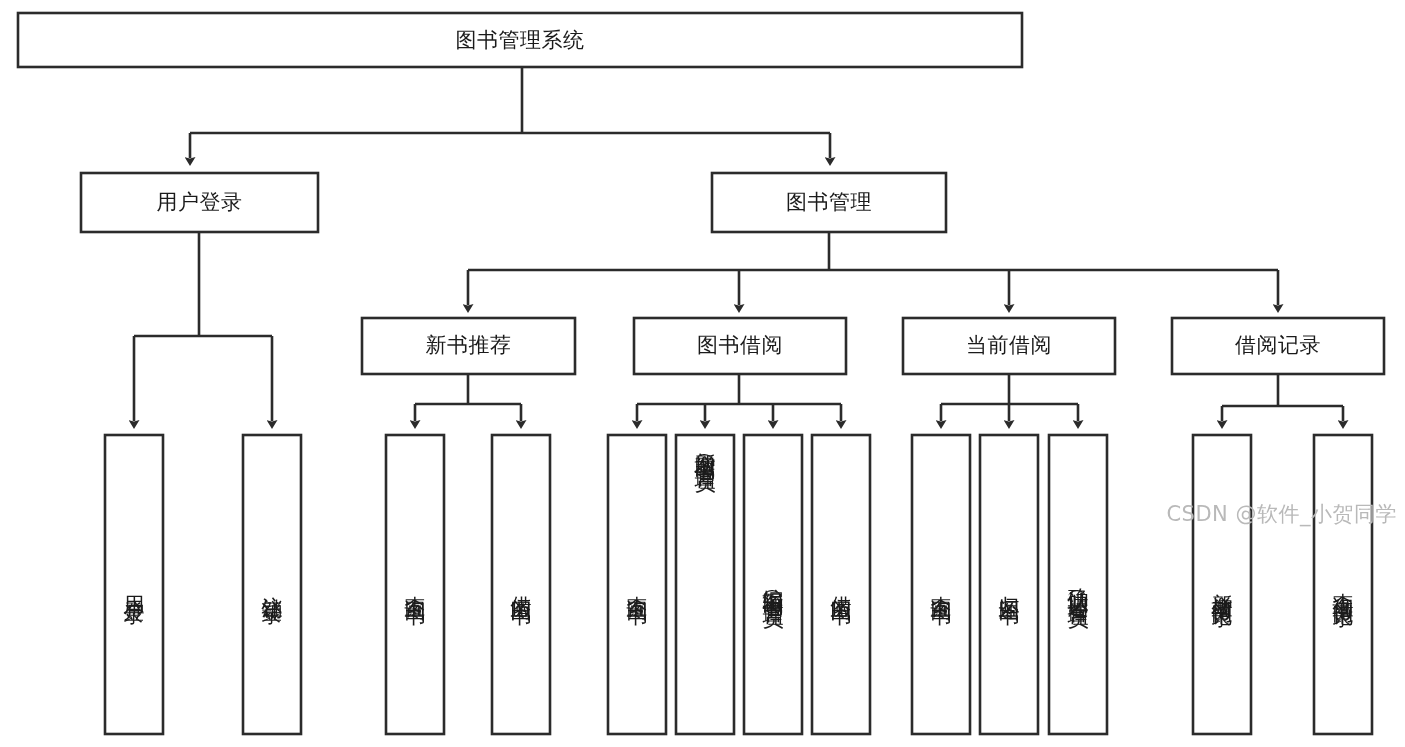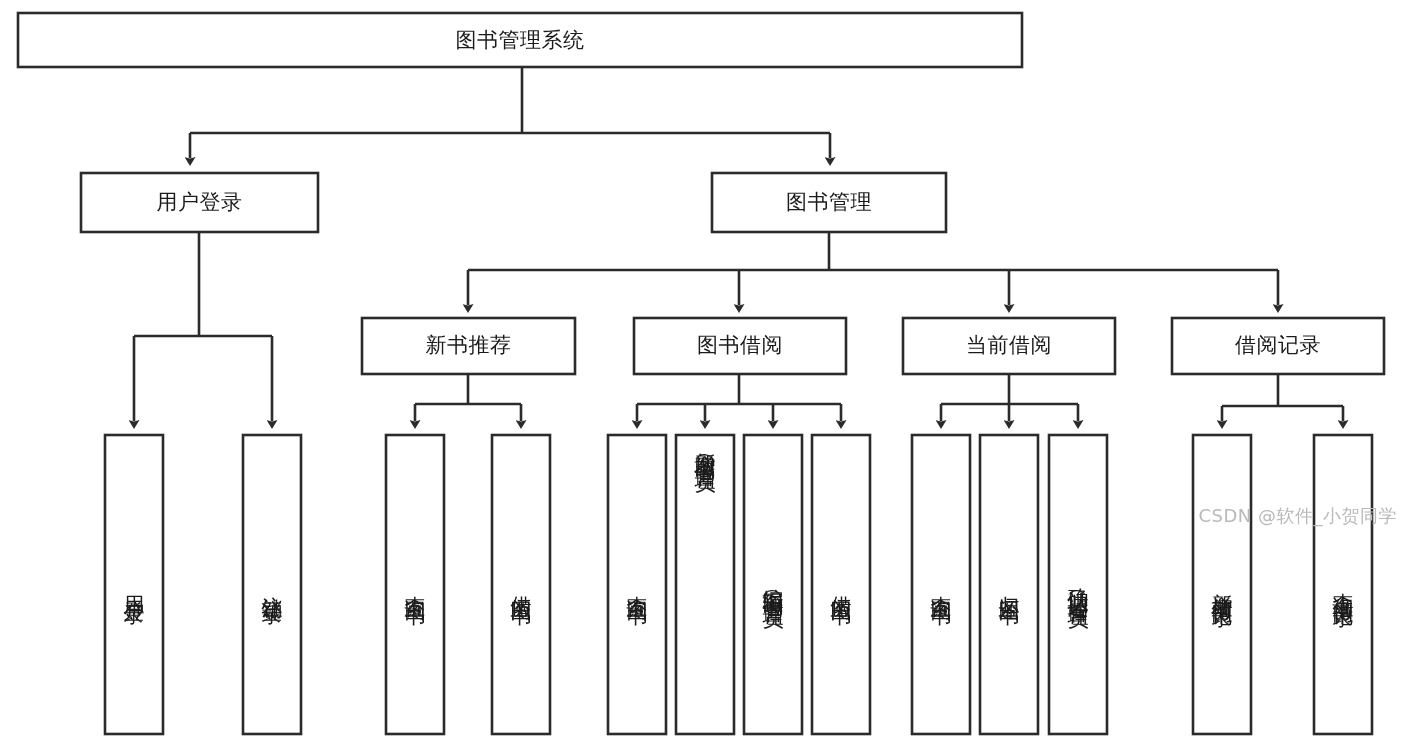--- a/index.html
+++ b/index.html
@@ -61,21 +61,21 @@
     letter-spacing: 3px;
     text-align: center;
     white-space: nowrap;
     pointer-events: none;
   }
   .watermark {
     position: absolute;
     right: 8px;
     bottom: 4px;
     font-family: "DejaVu Sans", "Liberation Sans", sans-serif;
-    font-size: 18px;
+    font-size: 21px;
     color: #b9b9b9;
     letter-spacing: 0.5px;
     user-select: none;
   }
 </style>
 </head>
 <body>
 
 <div id="diagram-root">
 

